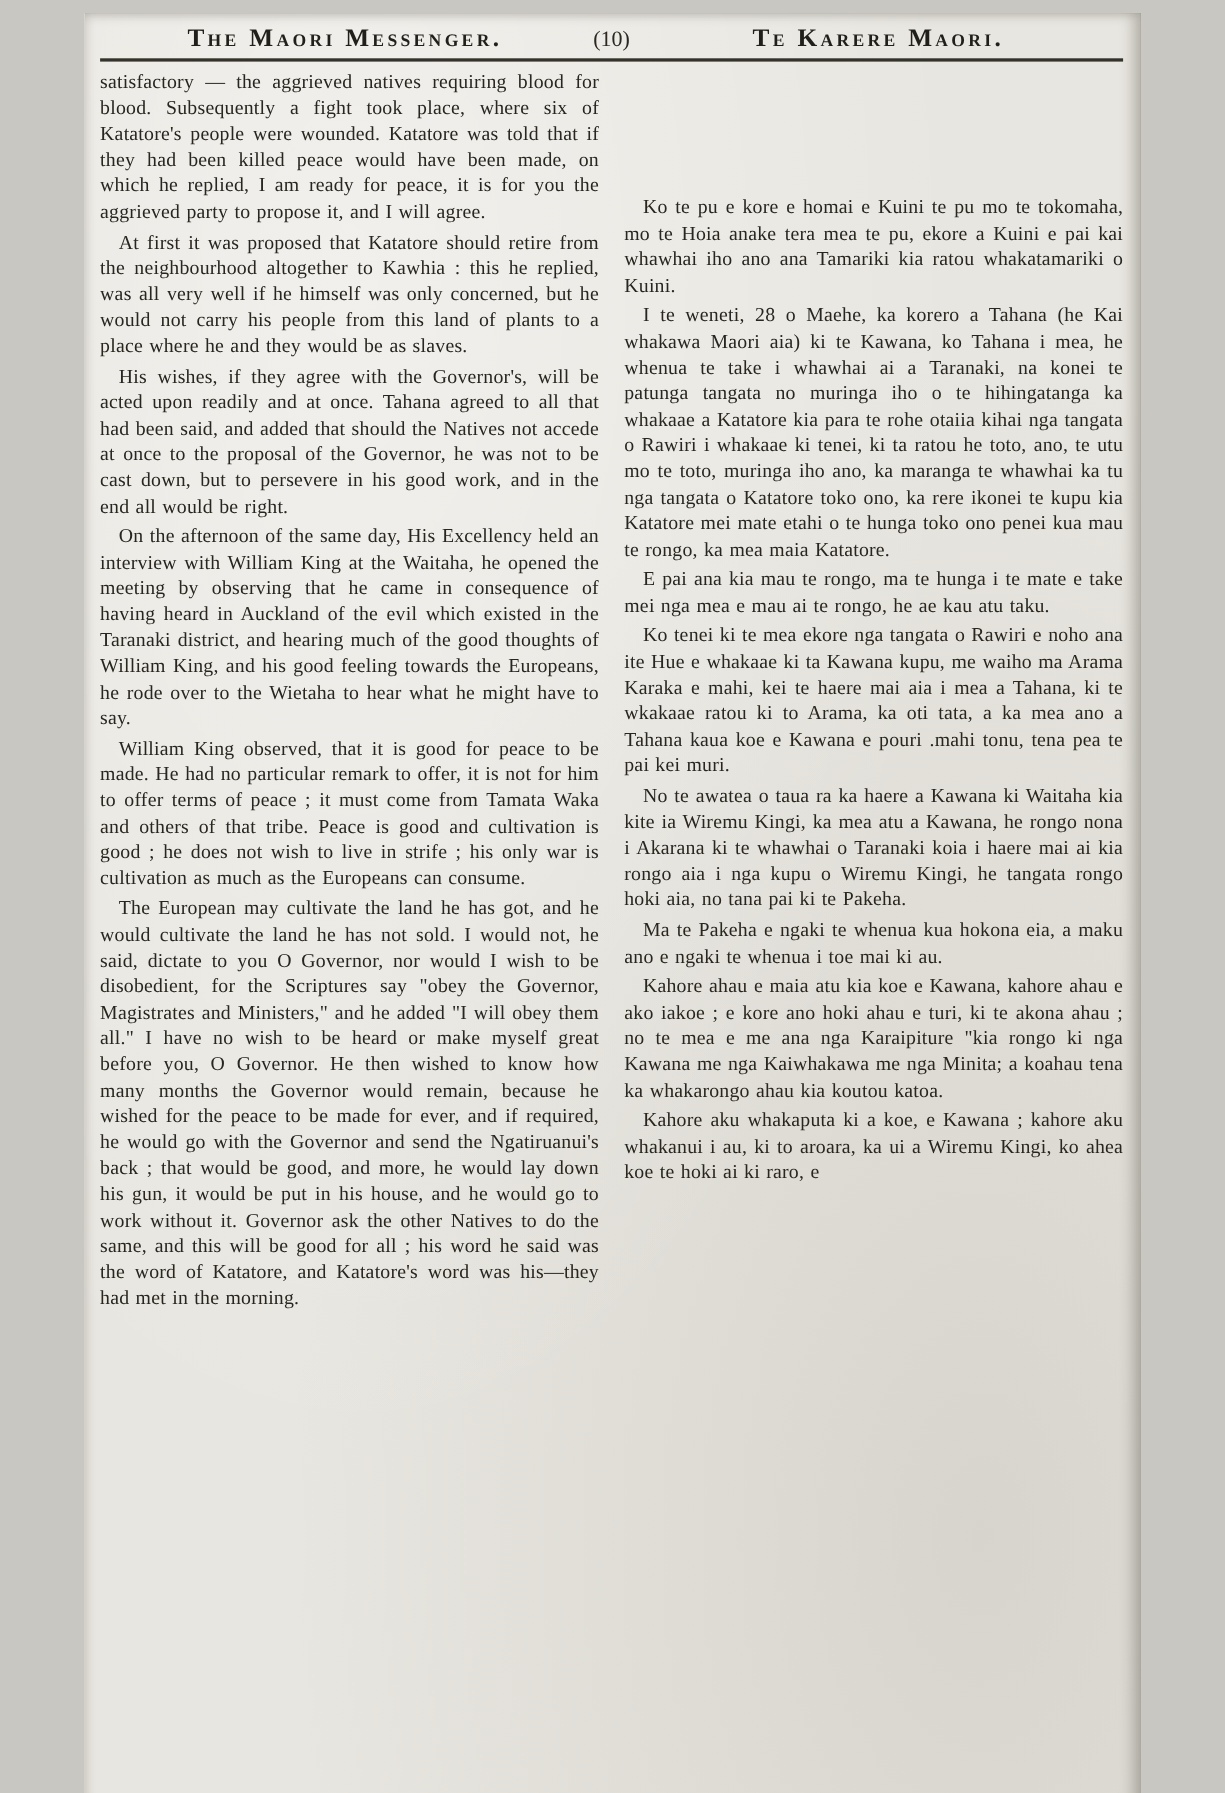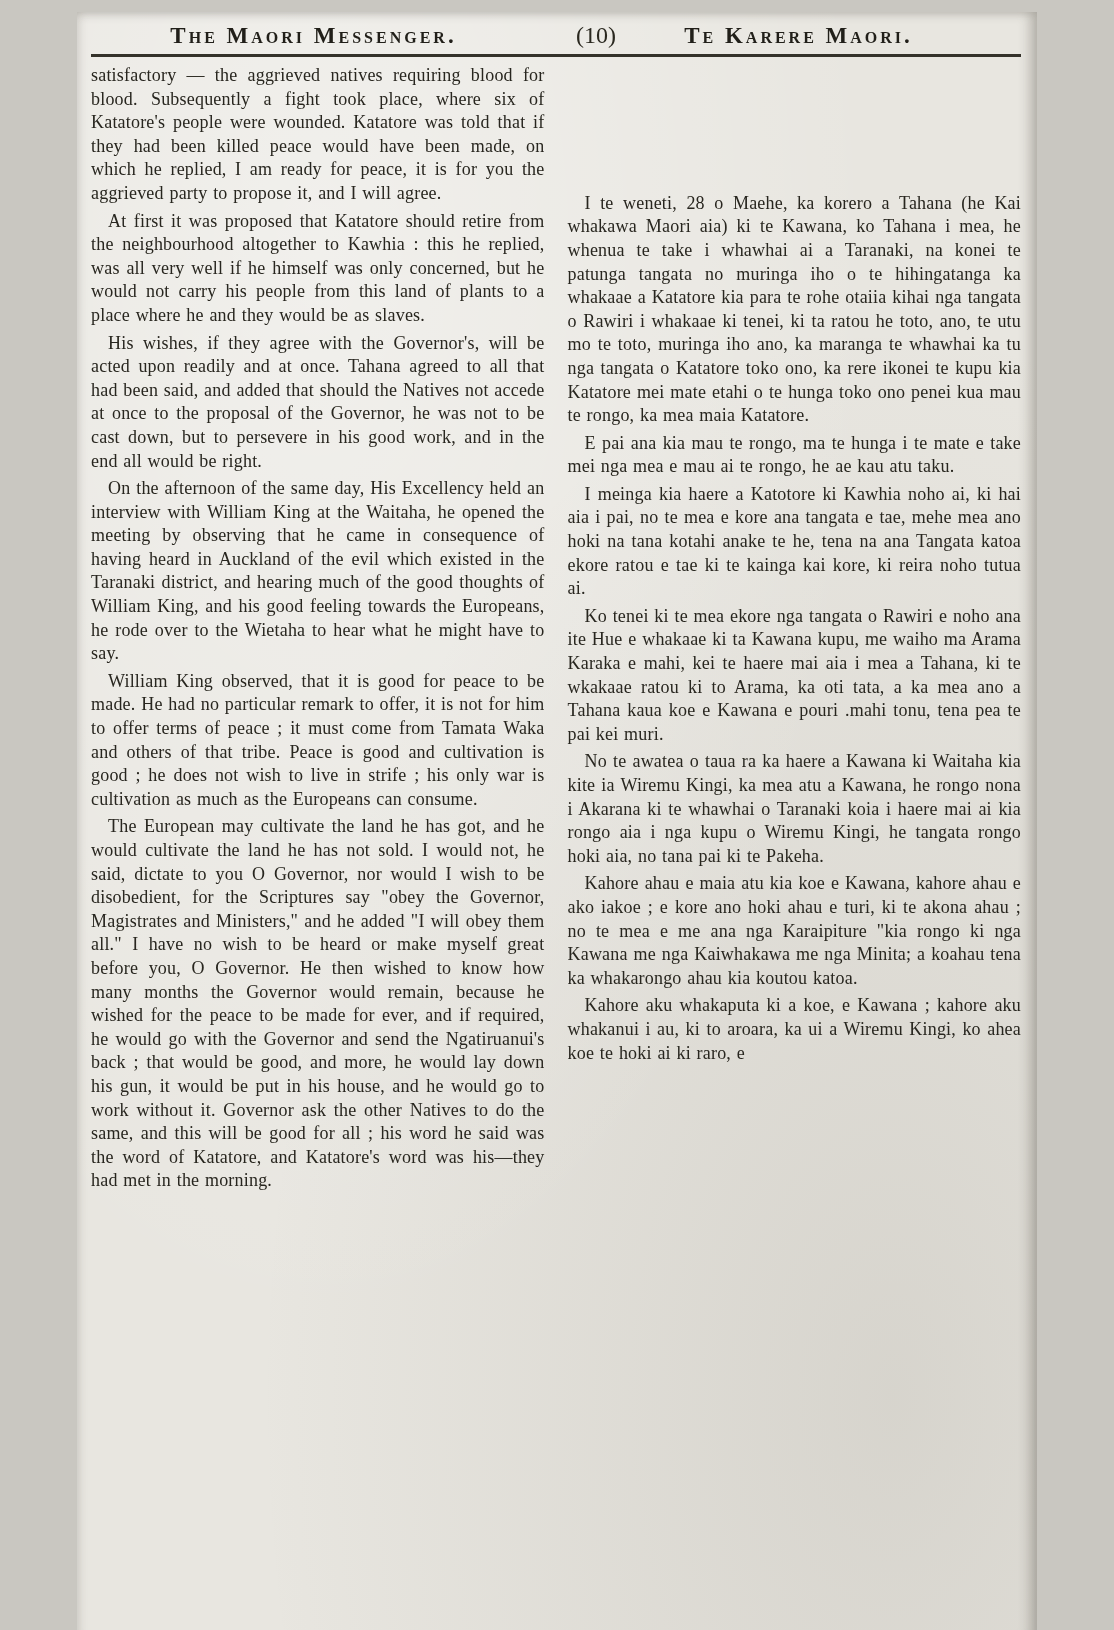--- a/index.html
+++ b/index.html
@@ -31,22 +31,22 @@
   }
   .masthead .title {
     font-variant: small-caps;
     font-weight: 700;
     font-size: 23px;
     letter-spacing: 3px;
     text-align: center;
     color: #211f19;
   }
   .masthead .pageno {
-    text-align: right;
-    font-size: 24px;
+    text-align: center;
+    font-size: 20px;
     color: #2a281f;
   }
   .rule {
     height: 0;
     border-top: 3px solid #34322a;
     margin: 0 0 7px 0;
   }
   .columns {
     display: flex;
     align-items: center;
@@ -96,24 +96,25 @@
       <p class="para">At first it was proposed that Katatore should retire from the neighbourhood altogether to Kawhia : this he replied, was all very well if he himself was only concerned, but he would not carry his people from this land of plants to a place where he and they would be as slaves.</p>
       <p class="para">His wishes, if they agree with the Governor's, will be acted upon readily and at once. Tahana agreed to all that had been said, and added that should the Natives not accede at once to the proposal of the Governor, he was not to be cast down, but to persevere in his good work, and in the end all would be right.</p>
       <p class="para">On the afternoon of the same day, His Excellency held an interview with William King at the Waitaha, he opened the meeting by observing that he came in consequence of having heard in Auckland of the evil which existed in the Taranaki district, and hearing much of the good thoughts of William King, and his good feeling towards the Europeans, he rode over to the Wietaha to hear what he might have to say.</p>
       <p class="para">William King observed, that it is good for peace to be made. He had no particular remark to offer, it is not for him to offer terms of peace ; it must come from Tamata Waka and others of that tribe. Peace is good and cultivation is good ; he does not wish to live in strife ; his only war is cultivation as much as the Europeans can consume.</p>
       <p class="para">The European may cultivate the land he has got, and he would cultivate the land he has not sold. I would not, he said, dictate to you O Governor, nor would I wish to be disobedient, for the Scriptures say "obey the Governor, Magistrates and Ministers," and he added "I will obey them all." I have no wish to be heard or make myself great before you, O Governor. He then wished to know how many months the Governor would remain, because he wished for the peace to be made for ever, and if required, he would go with the Governor and send the Ngatiruanui's back ; that would be good, and more, he would lay down his gun, it would be put in his house, and he would go to work without it. Governor ask the other Natives to do the same, and this will be good for all ; his word he said was the word of Katatore, and Katatore's word was his—they had met in the morning.</p>
     </div>
 
     <div class="divider"></div>
 
     <div class="col col-right">
+      <p class="para">Ko te pu e kore e homai e Kuini te pu mo te tokomaha, mo te Hoia anake tera mea te pu, ekore a Kuini e pai kai whawhai iho ano ana Tamariki kia ratou whakatamariki o Kuini.</p>
       <p class="para">I te weneti, 28 o Maehe, ka korero a Tahana (he Kai whakawa Maori aia) ki te Kawana, ko Tahana i mea, he whenua te take i whawhai ai a Taranaki, na konei te patunga tangata no muringa iho o te hihingatanga ka whakaae a Katatore kia para te rohe otaiia kihai nga tangata o Rawiri i whakaae ki tenei, ki ta ratou he toto, ano, te utu mo te toto, muringa iho ano, ka maranga te whawhai ka tu nga tangata o Katatore toko ono, ka rere ikonei te kupu kia Katatore mei mate etahi o te hunga toko ono penei kua mau te rongo, ka mea maia Katatore.</p>
       <p class="para">E pai ana kia mau te rongo, ma te hunga i te mate e take mei nga mea e mau ai te rongo, he ae kau atu taku.</p>
-      <p class="para">I meinga kia haere a Katotore ki Kawhia noho ai, ki hai aia i pai, no te mea e kore ana tangata e tae, mehe mea ano hoki na tana kotahi anake te he, tena na ana Tangata katoa ekore ratou e tae ki te kainga kai kore, ki reira noho tutua ai.</p>
       <p class="para">Ko tenei ki te mea ekore nga tangata o Rawiri e noho ana ite Hue e whakaae ki ta Kawana kupu, me waiho ma Arama Karaka e mahi, kei te haere mai aia i mea a Tahana, ki te wkakaae ratou ki to Arama, ka oti tata, a ka mea ano a Tahana kaua koe e Kawana e pouri .mahi tonu, tena pea te pai kei muri.</p>
       <p class="para">No te awatea o taua ra ka haere a Kawana ki Waitaha kia kite ia Wiremu Kingi, ka mea atu a Kawana, he rongo nona i Akarana ki te whawhai o Taranaki koia i haere mai ai kia rongo aia i nga kupu o Wiremu Kingi, he tangata rongo hoki aia, no tana pai ki te Pakeha.</p>
+      <p class="para">Ma te Pakeha e ngaki te whenua kua hokona eia, a maku ano e ngaki te whenua i toe mai ki au.</p>
       <p class="para">Kahore ahau e maia atu kia koe e Kawana, kahore ahau e ako iakoe ; e kore ano hoki ahau e turi, ki te akona ahau ; no te mea e me ana nga Karaipiture "kia rongo ki nga Kawana me nga Kaiwhakawa me nga Minita; a koahau tena ka whakarongo ahau kia koutou katoa.</p>
       <p class="para">Kahore aku whakaputa ki a koe, e Kawana ; kahore aku whakanui i au, ki to aroara, ka ui a Wiremu Kingi, ko ahea koe te hoki ai ki raro, e</p>
     </div>
 
   </div>
 
 </div>
 
 </body></html>

